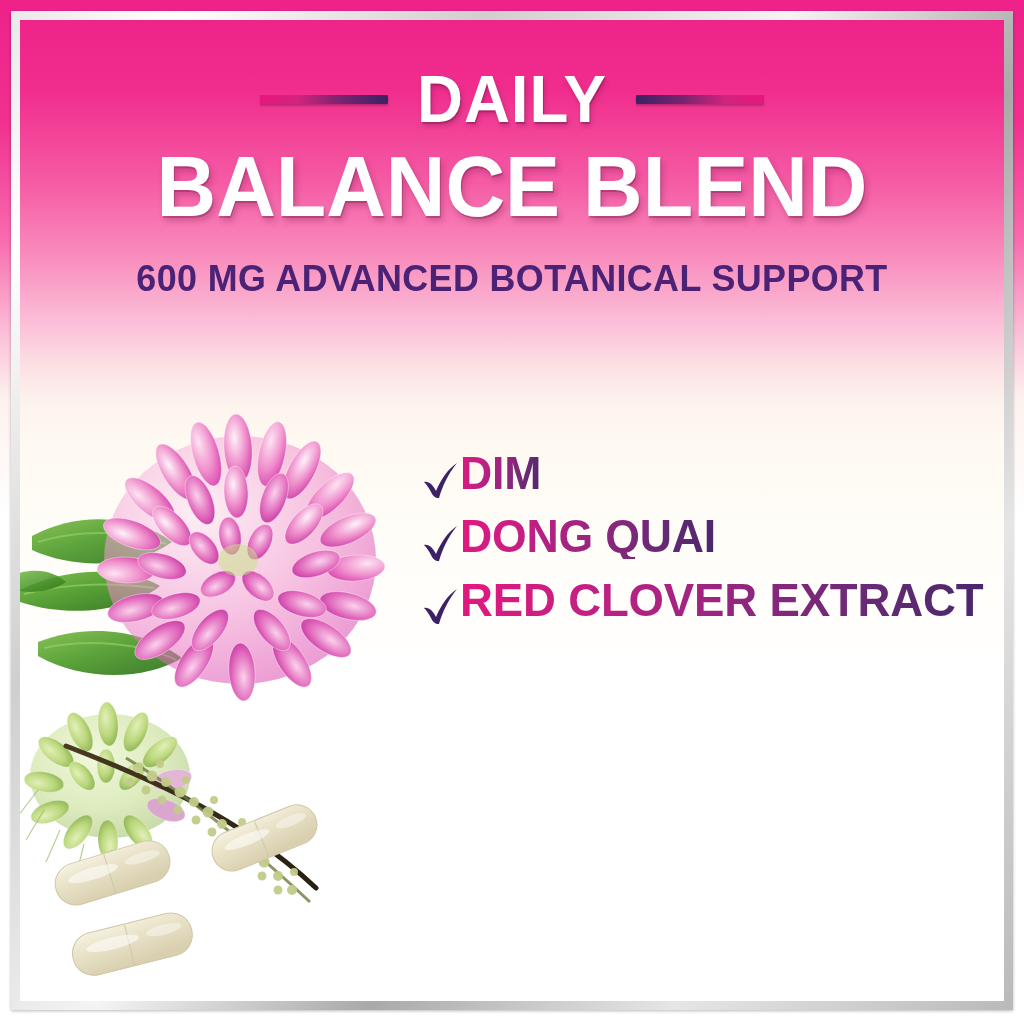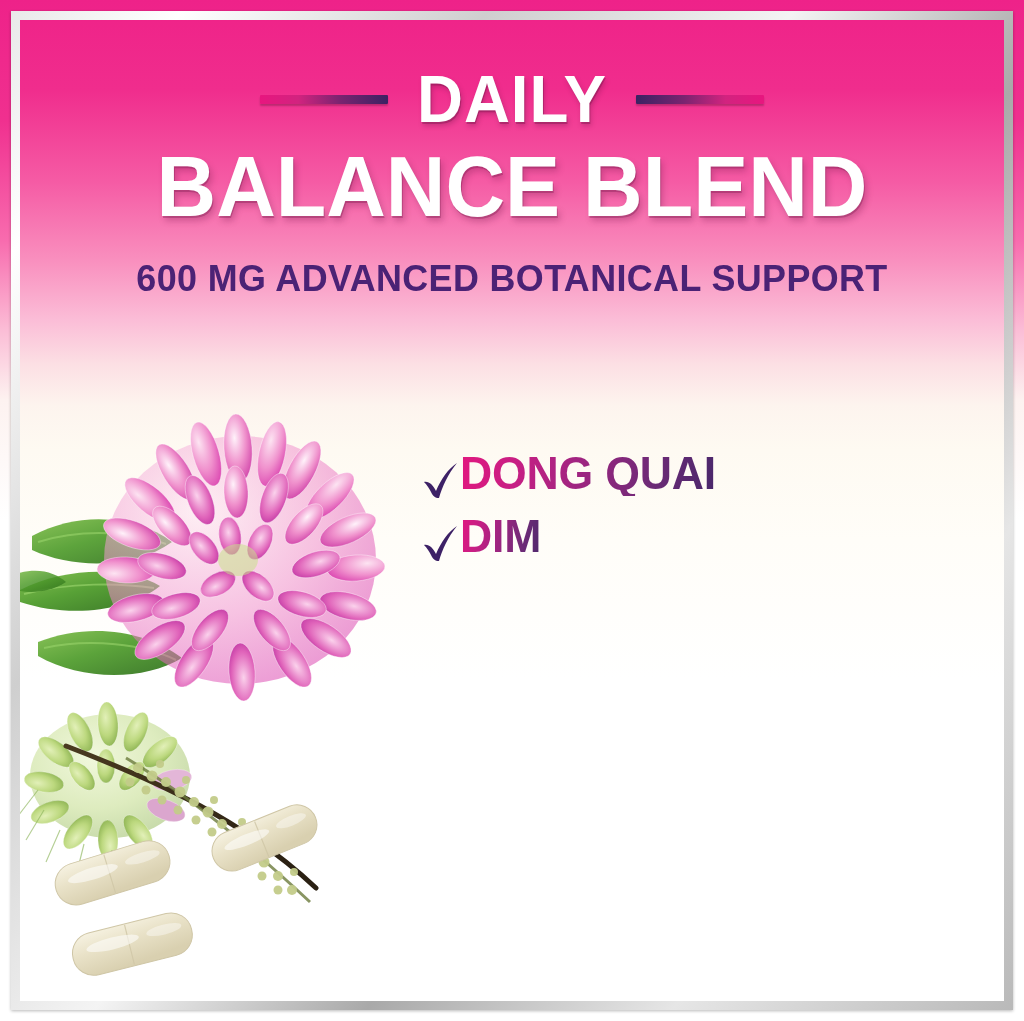--- a/index.html
+++ b/index.html
@@ -401,33 +401,41 @@
       </div>
 
       <div class="ingredients">
 
         <div class="ingredient">
           <span class="check">
             <svg viewBox="0 0 40 46">
                 <path d="M4 24 C 9 23, 13 27, 16 33 C 21 21, 28 11, 37 5 C 28 16, 22 29, 19 40 C 15 40, 13 38, 11 34 C 9 30, 7 27, 4 24 Z" fill="#3d2166"></path>
               </svg>
           </span>
-          <span class="ing-label">DONG QUAI</span>
+          <span class="ing-label">DIM</span>
         </div>
 
         <div class="ingredient">
           <span class="check">
             <svg viewBox="0 0 40 46">
                 <path d="M4 24 C 9 23, 13 27, 16 33 C 21 21, 28 11, 37 5 C 28 16, 22 29, 19 40 C 15 40, 13 38, 11 34 C 9 30, 7 27, 4 24 Z" fill="#3d2166"></path>
               </svg>
           </span>
-          <span class="ing-label">DIM</span>
+          <span class="ing-label">DONG QUAI</span>
         </div>
 
 
+        <div class="ingredient">
+          <span class="check">
+            <svg viewBox="0 0 40 46">
+                <path d="M4 24 C 9 23, 13 27, 16 33 C 21 21, 28 11, 37 5 C 28 16, 22 29, 19 40 C 15 40, 13 38, 11 34 C 9 30, 7 27, 4 24 Z" fill="#3d2166"></path>
+              </svg>
+          </span>
+          <span class="ing-label wide">RED CLOVER EXTRACT</span>
+        </div>
 
 
 
       </div>
 
     </div>
   </div>
 </div>
 
 </body></html>

